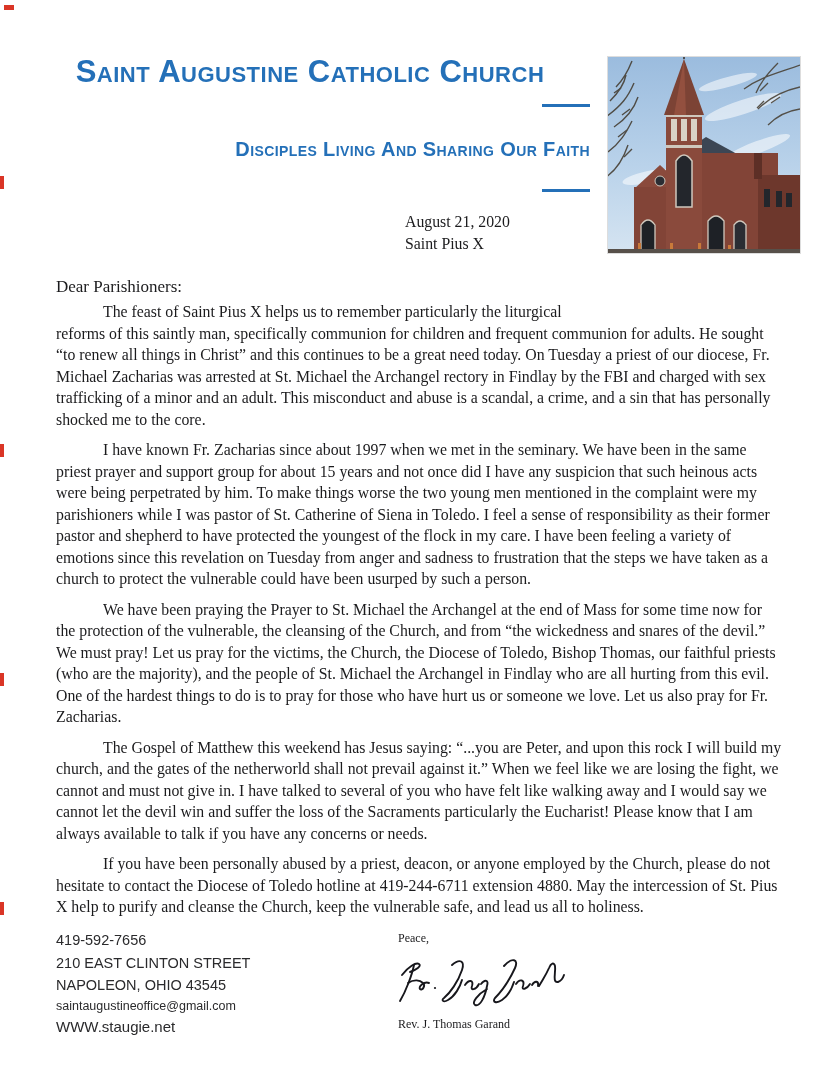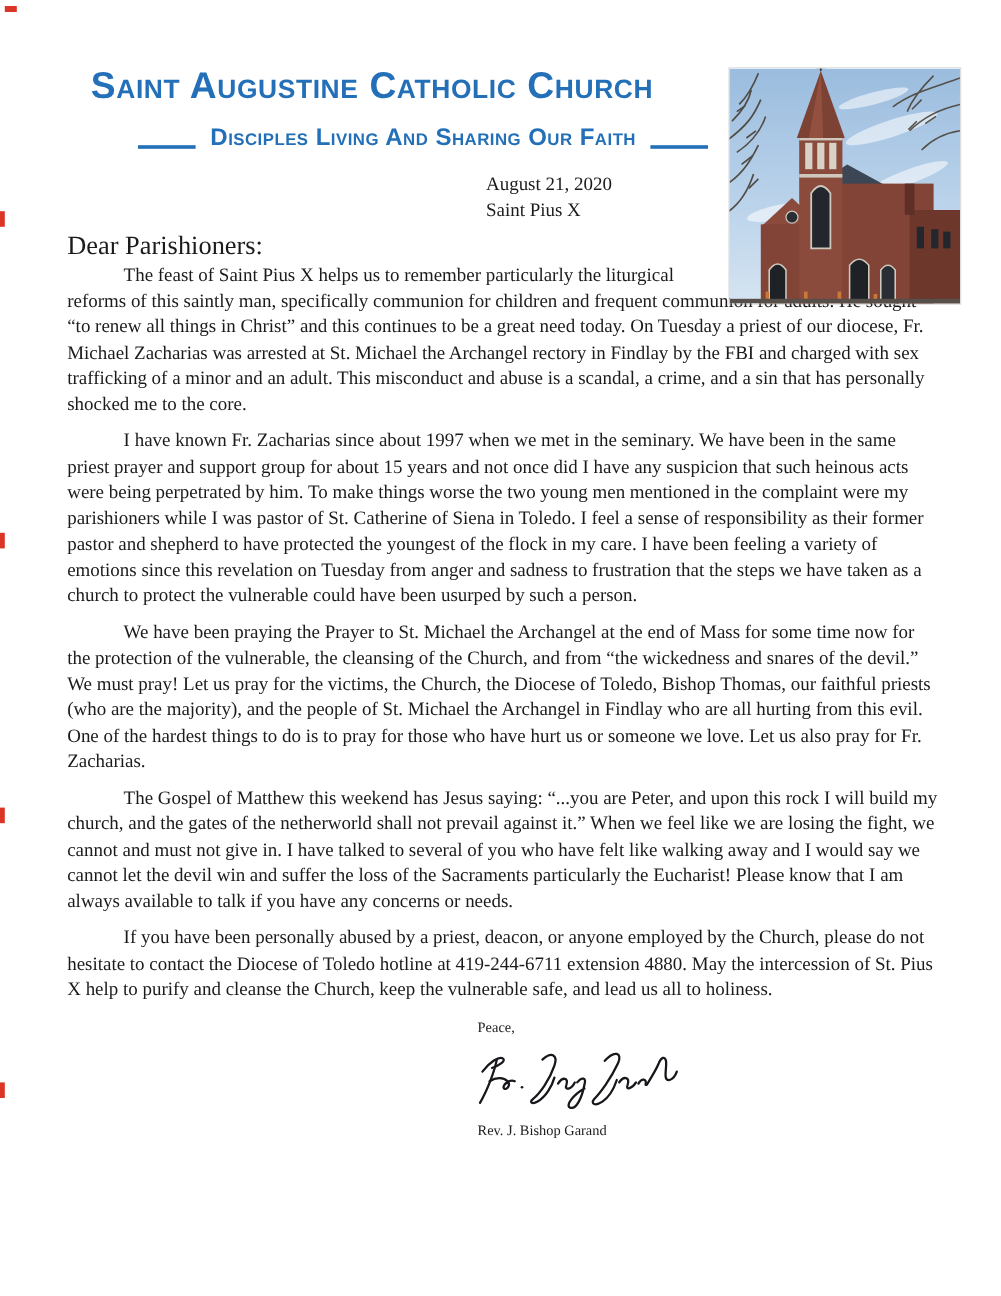--- a/index.html
+++ b/index.html
@@ -30,24 +30,24 @@
     letter-spacing: 0.5px;
     color: #2470b8;
     text-align: center;
     width: 560px;
     margin: 0 auto;
   }
   .tagline-row {
     display: flex;
     align-items: flex-end;
     justify-content: flex-end;
-    gap: 12px;
+    gap: 28px;
     margin-top: 14px;
     width: 560px;
-    margin-left: auto; margin-right: auto;
+    margin-left: auto; margin-right: auto; flex-direction: column;
   }
   .tagline-dash {
     width: 48px; height: 3px;
     background: #2470b8;
     margin-bottom: 3px;
   }
   .tagline {
     font-family: "Liberation Sans", sans-serif;
     font-variant: small-caps;
     font-weight: 700;
@@ -67,23 +67,23 @@
   }
   .photo svg { display: block; }
 
   .dateblock {
     margin-top: 16px;
     margin-left: 405px;
     font-size: 15.8px;
     line-height: 22px;
   }
   .salutation {
-    margin-top: 7px;
+    margin-top: 21px;
     margin-left: 56px;
-    font-size: 22px;
+    font-size: 17px;
     line-height: 22px;
   }
   .body-text {
     margin-top: 3px;
     margin-left: 56px;
     width: 728px;
     font-size: 15.8px;
     line-height: 21.5px;
     text-align: left;
   }
@@ -246,17 +246,24 @@
           <path d="M73,32 C77,26 82,27 80,33 C78,38 84,37 87,31"></path>
           <path d="M89,31 C93,26 97,27 95,33 C93,44 88,54 83,52 C79,50 86,41 95,36"></path>
 
           <path d="M112,13 C120,4 127,6 123,15 C117,28 108,40 103,45 C100,49 104,51 110,47 C116,43 120,35 122,29"></path>
           <path d="M124,31 C128,25 133,27 131,33 C129,38 135,36 138,31"></path>
           <path d="M140,32 C143,27 147,28 146,33"></path>
           <path d="M147,33 C151,26 154,22 157,15 C159,10 162,9 163,13 C164,19 160,30 166,29 C169,28 171,25 172,22"></path>
         </g>
       </svg>
     </div>
-    <div class="signer-name">Rev. J. Bishop Garand</div>
-  </div>
-
+    <div class="signer-name">Rev. J. Thomas Garand</div>
+  </div>
+
+  <div class="contact">
+    <div class="line">419-592-7656</div>
+    <div class="line">210 EAST CLINTON STREET</div>
+    <div class="line">NAPOLEON, OHIO 43545</div>
+    <div class="small">saintaugustineoffice@gmail.com</div>
+    <div class="site">WWW.staugie.net</div>
+  </div>
 
 </div>
 
 </body></html>

